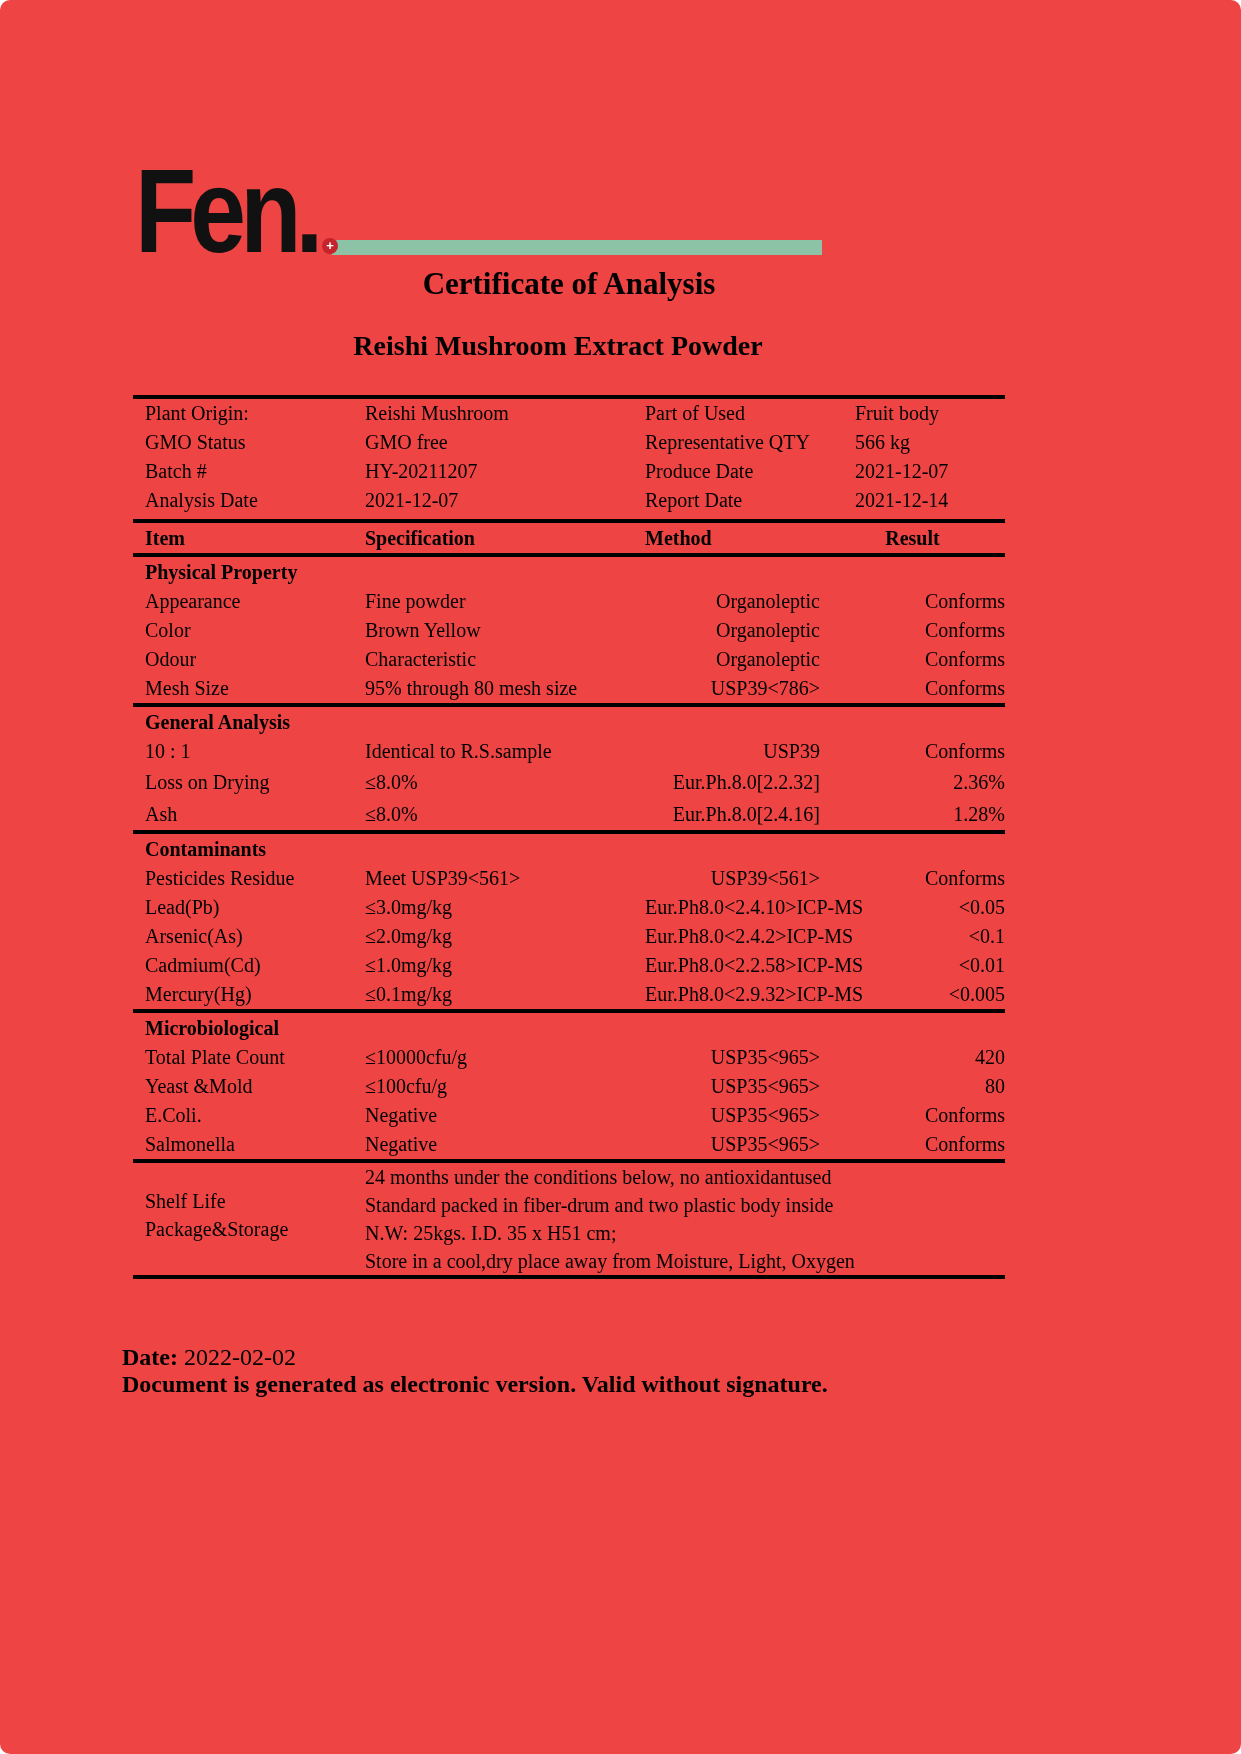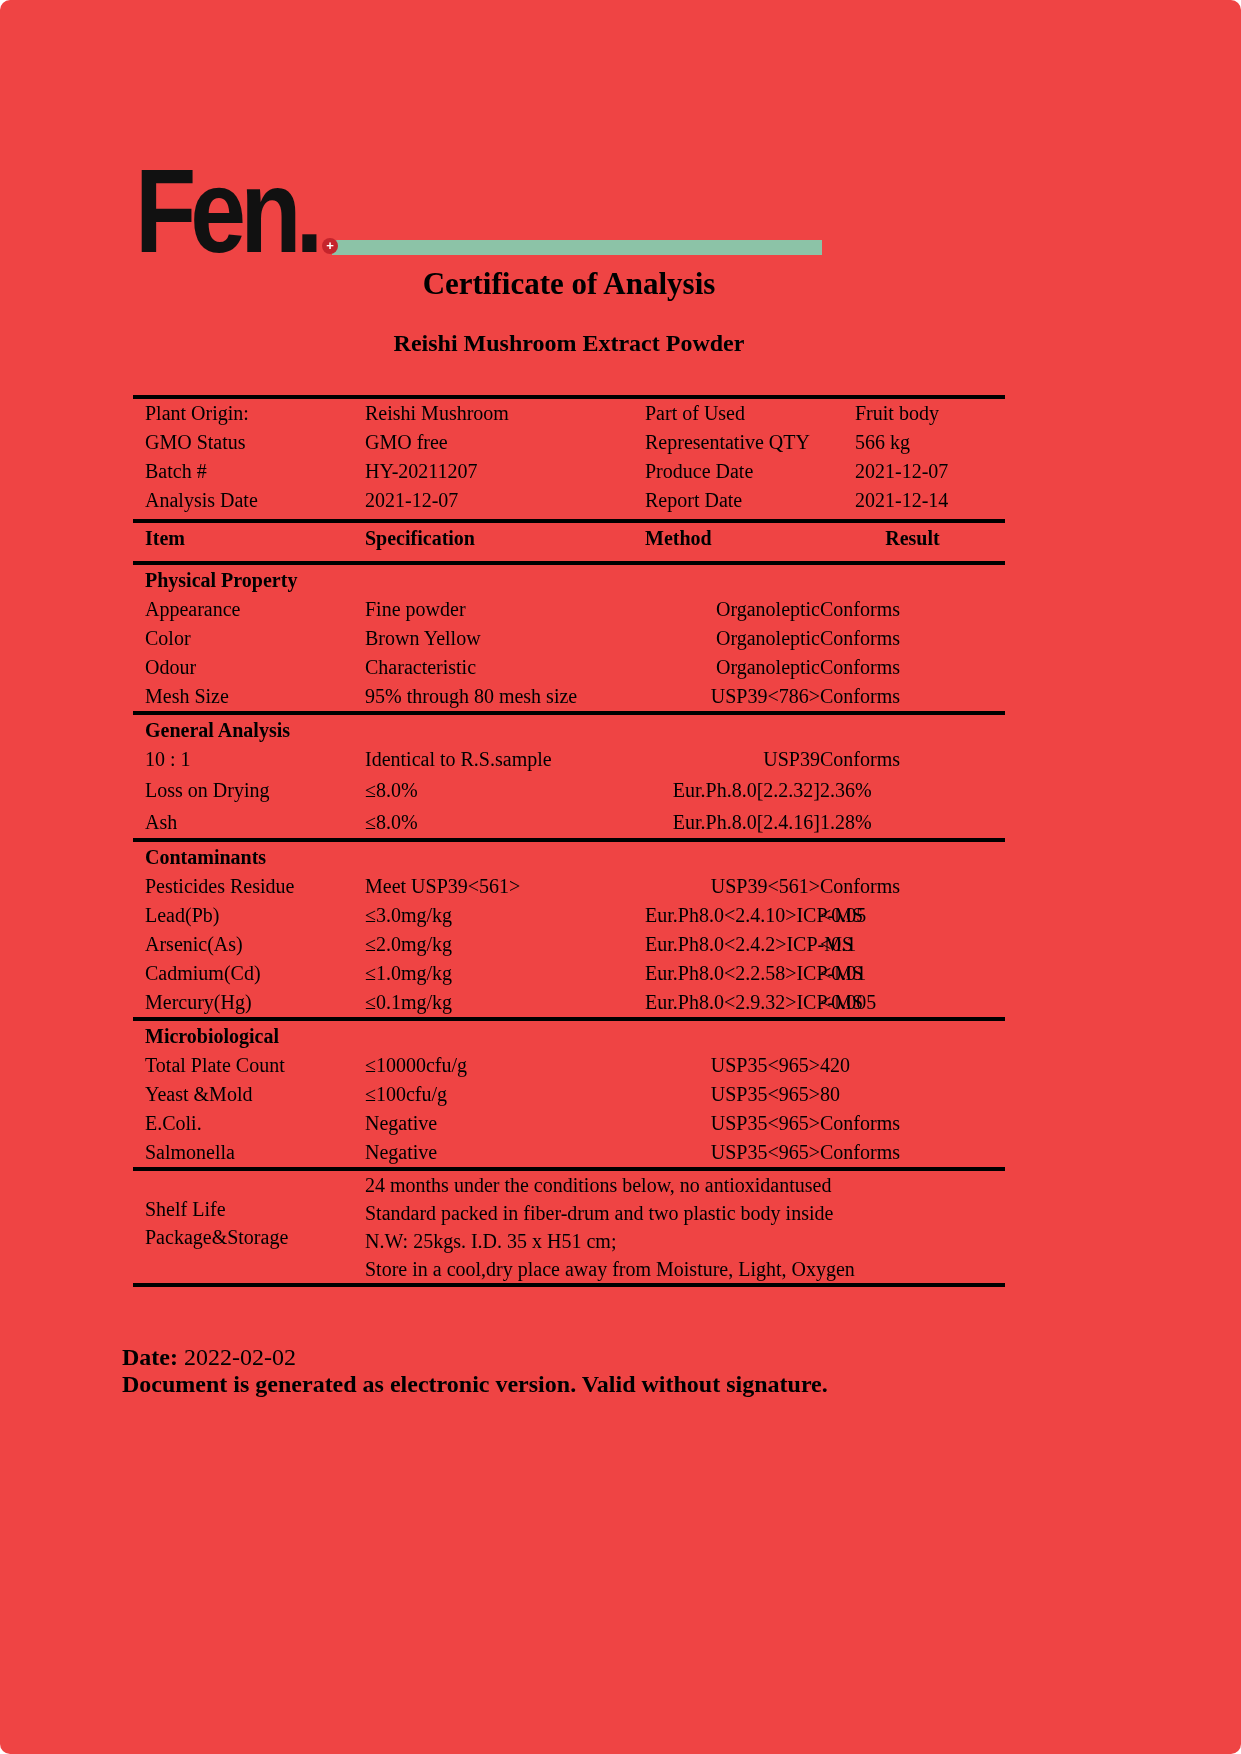--- a/index.html
+++ b/index.html
@@ -35,43 +35,43 @@
     position:absolute; left:197px; top:110px;
     width:490px; height:15px;
     background:#8cc3a7;
   }
   
   .doc-title {
     position:absolute; left:133px; top:266px; width:872px;
     text-align:center; font-size:31px; font-weight:bold;
   }
   .doc-subtitle {
-    position:absolute; left:133px; top:330px; width:872px;
-    text-align:center; font-size:24px; font-weight:bold;
+    position:absolute; left:122px; top:330px; width:872px;
+    text-align:center; font-size:28px; font-weight:bold;
   }
   
   .coa-table { position:absolute; left:133px; top:395px; width:872px; font-size:20px; }
   .rule { height:4px; background:#000; }
   .rule-sp { margin-top:4px; }
   .sec-heading { font-weight:bold; height:30px; line-height:30px; padding-left:12px; }
   .info-row {
     display:grid; grid-template-columns:220px 280px 210px 1fr;
     padding-left:12px; height:29px; line-height:29px;
   }
   .hdr-row {
     display:grid; grid-template-columns:220px 280px 175px 185px;
-    padding-left:12px; height:38px; line-height:30px; font-weight:bold;
+    padding-left:12px; height:30px; line-height:30px; font-weight:bold;
   }
   .hdr-row .c4 { text-align:center; }
   .spec-row {
     display:grid; grid-template-columns:220px 280px 175px 185px;
     padding-left:12px; height:29px; line-height:29px;
   }
   .spec-row .c3 { white-space:nowrap;text-align:right; }
-  .spec-row .c4 { text-align:left; }
+  .spec-row .c4 { text-align:right; }
   .spec-row.tall { height:32px; line-height:32px; }
   .stor-row {
     display:grid; grid-template-columns:220px 1fr;
     padding-left:12px; height:28px; line-height:28px;
   }
   .stor-row .lbl { font-weight:normal;margin-top:24px; }
   
   .footer { position:absolute; left:122px; top:1344px; font-size:24px; line-height:27px; }
   .footer .bold { font-weight:bold; }
 </style>

